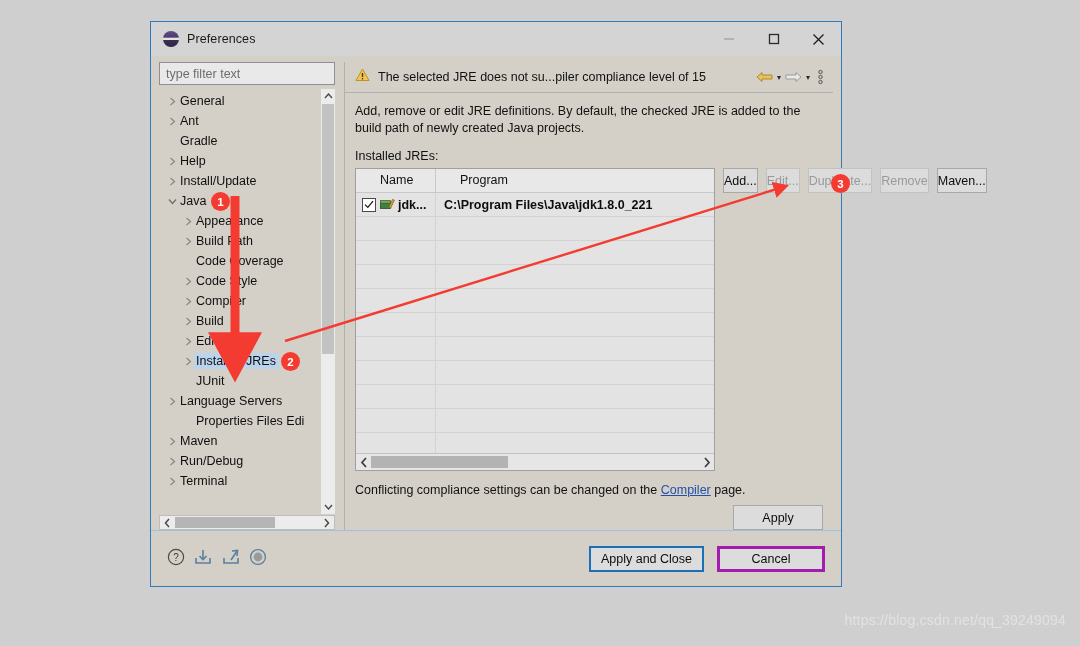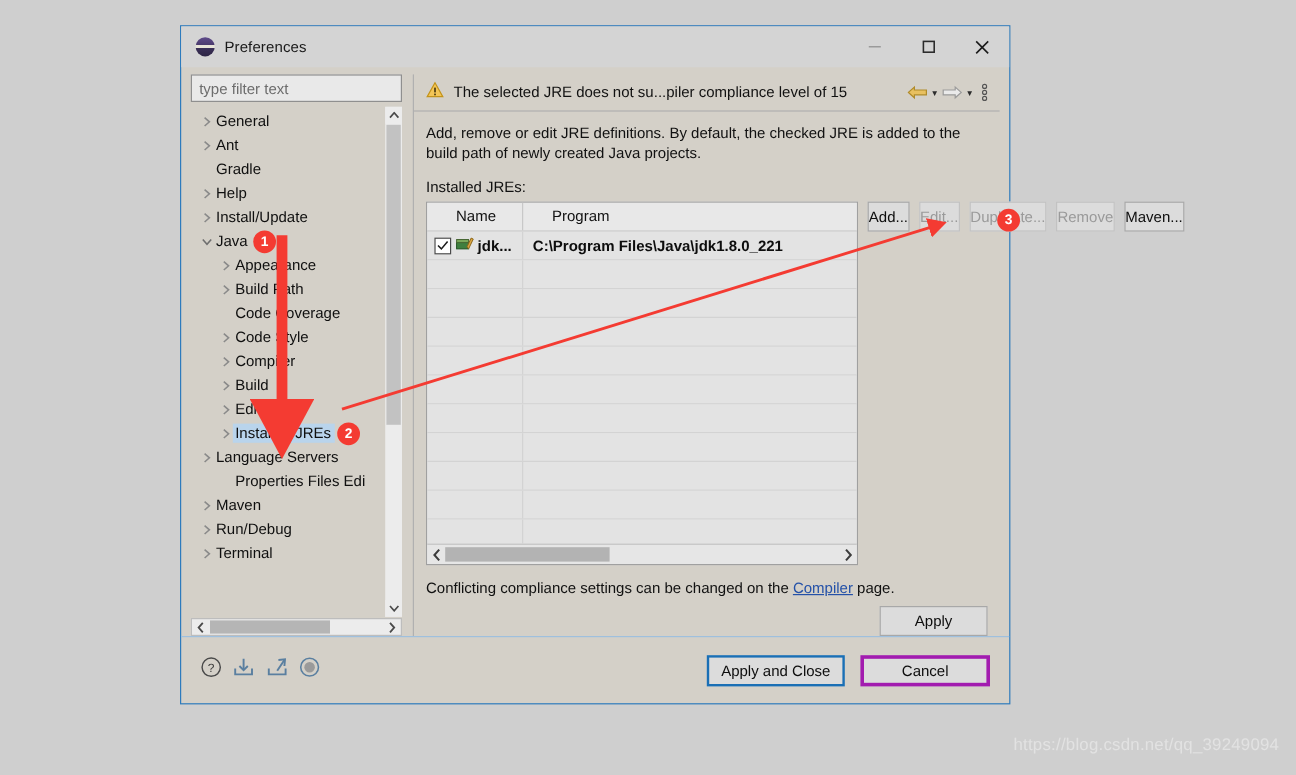--- a/index.html
+++ b/index.html
@@ -561,20 +561,24 @@
               </span>
               <span class="tlabel">Editor</span>
             </div>
             <div class="tnode sel" style="padding-left: 22px;">
               <span class="twisty">
                 <svg width="9" height="9" viewBox="0 0 9 9">
                   <polyline points="2.5,1 6.5,4.5 2.5,8" fill="none" stroke="#8a8a8a" stroke-width="1.3"></polyline>
                 </svg>
               </span>
               <span class="tlabel">Installed JREs</span>
+            </div>
+            <div class="tnode" style="padding-left: 22px;">
+              <span class="twisty"></span>
+              <span class="tlabel">JUnit</span>
             </div>
             <div class="tnode" style="padding-left: 6px;">
               <span class="twisty">
                 <svg width="9" height="9" viewBox="0 0 9 9">
                   <polyline points="2.5,1 6.5,4.5 2.5,8" fill="none" stroke="#8a8a8a" stroke-width="1.3"></polyline>
                 </svg>
               </span>
               <span class="tlabel">Language Servers</span>
             </div>
             <div class="tnode" style="padding-left: 22px;">

